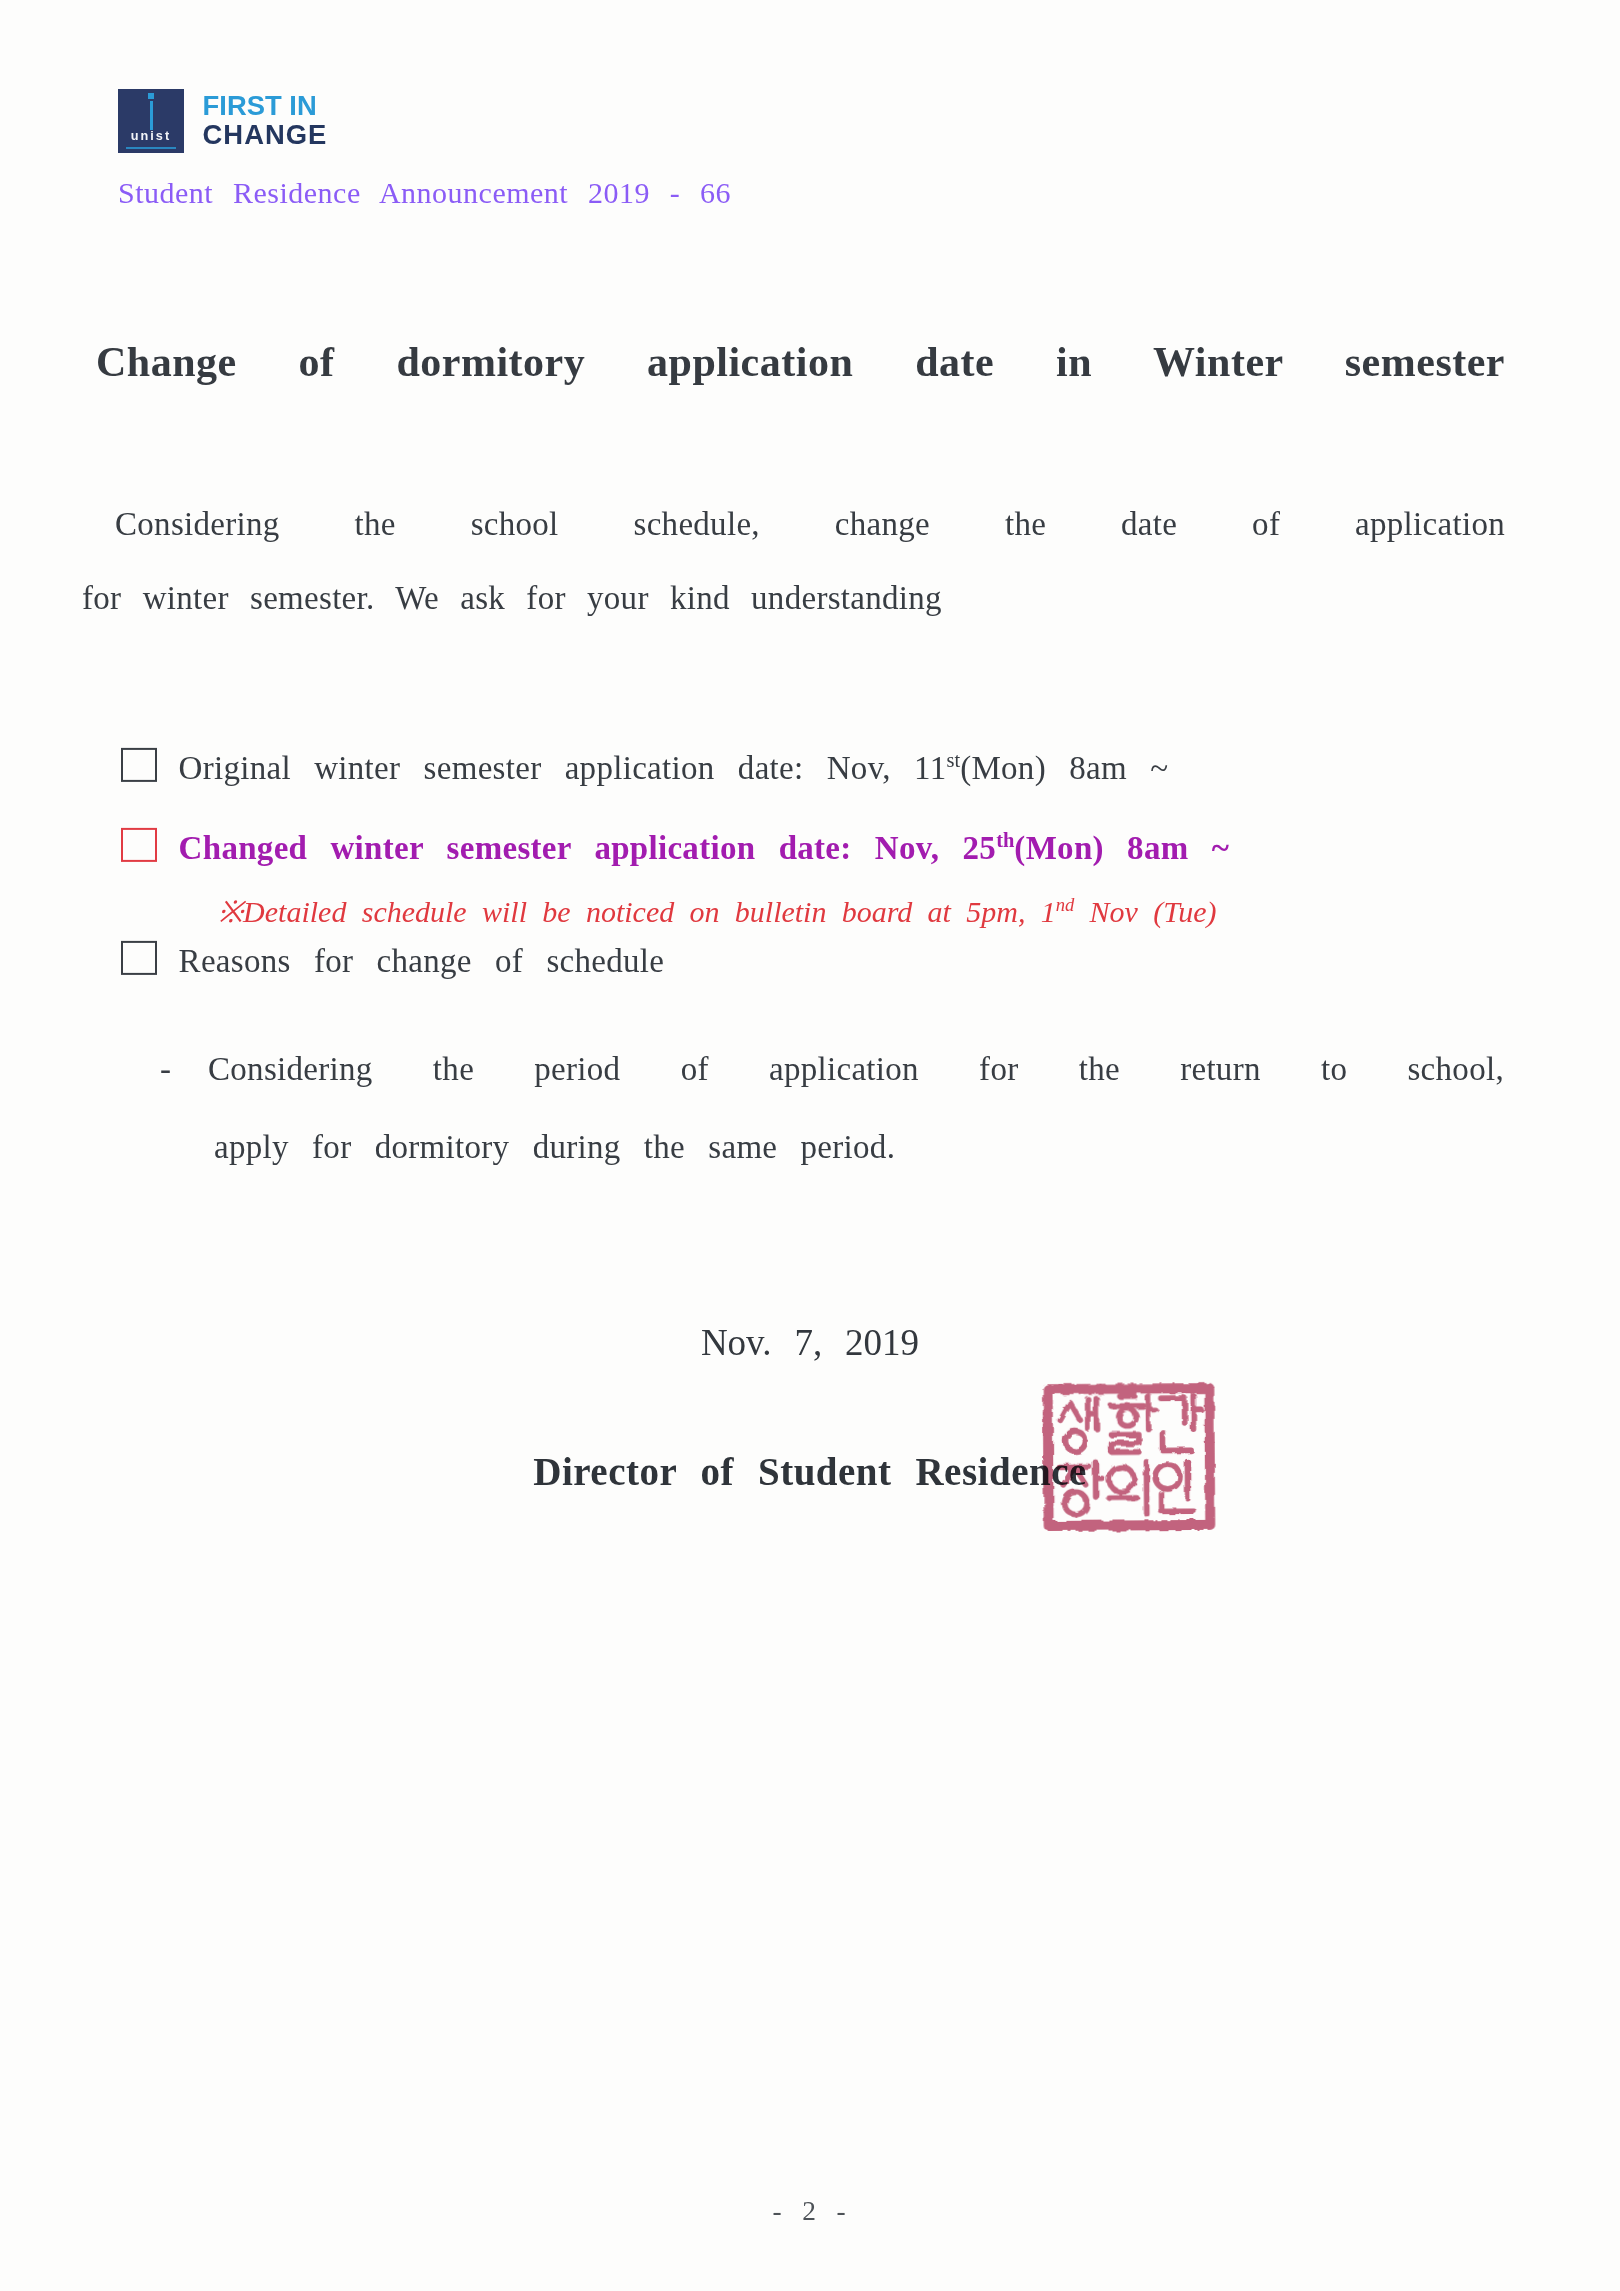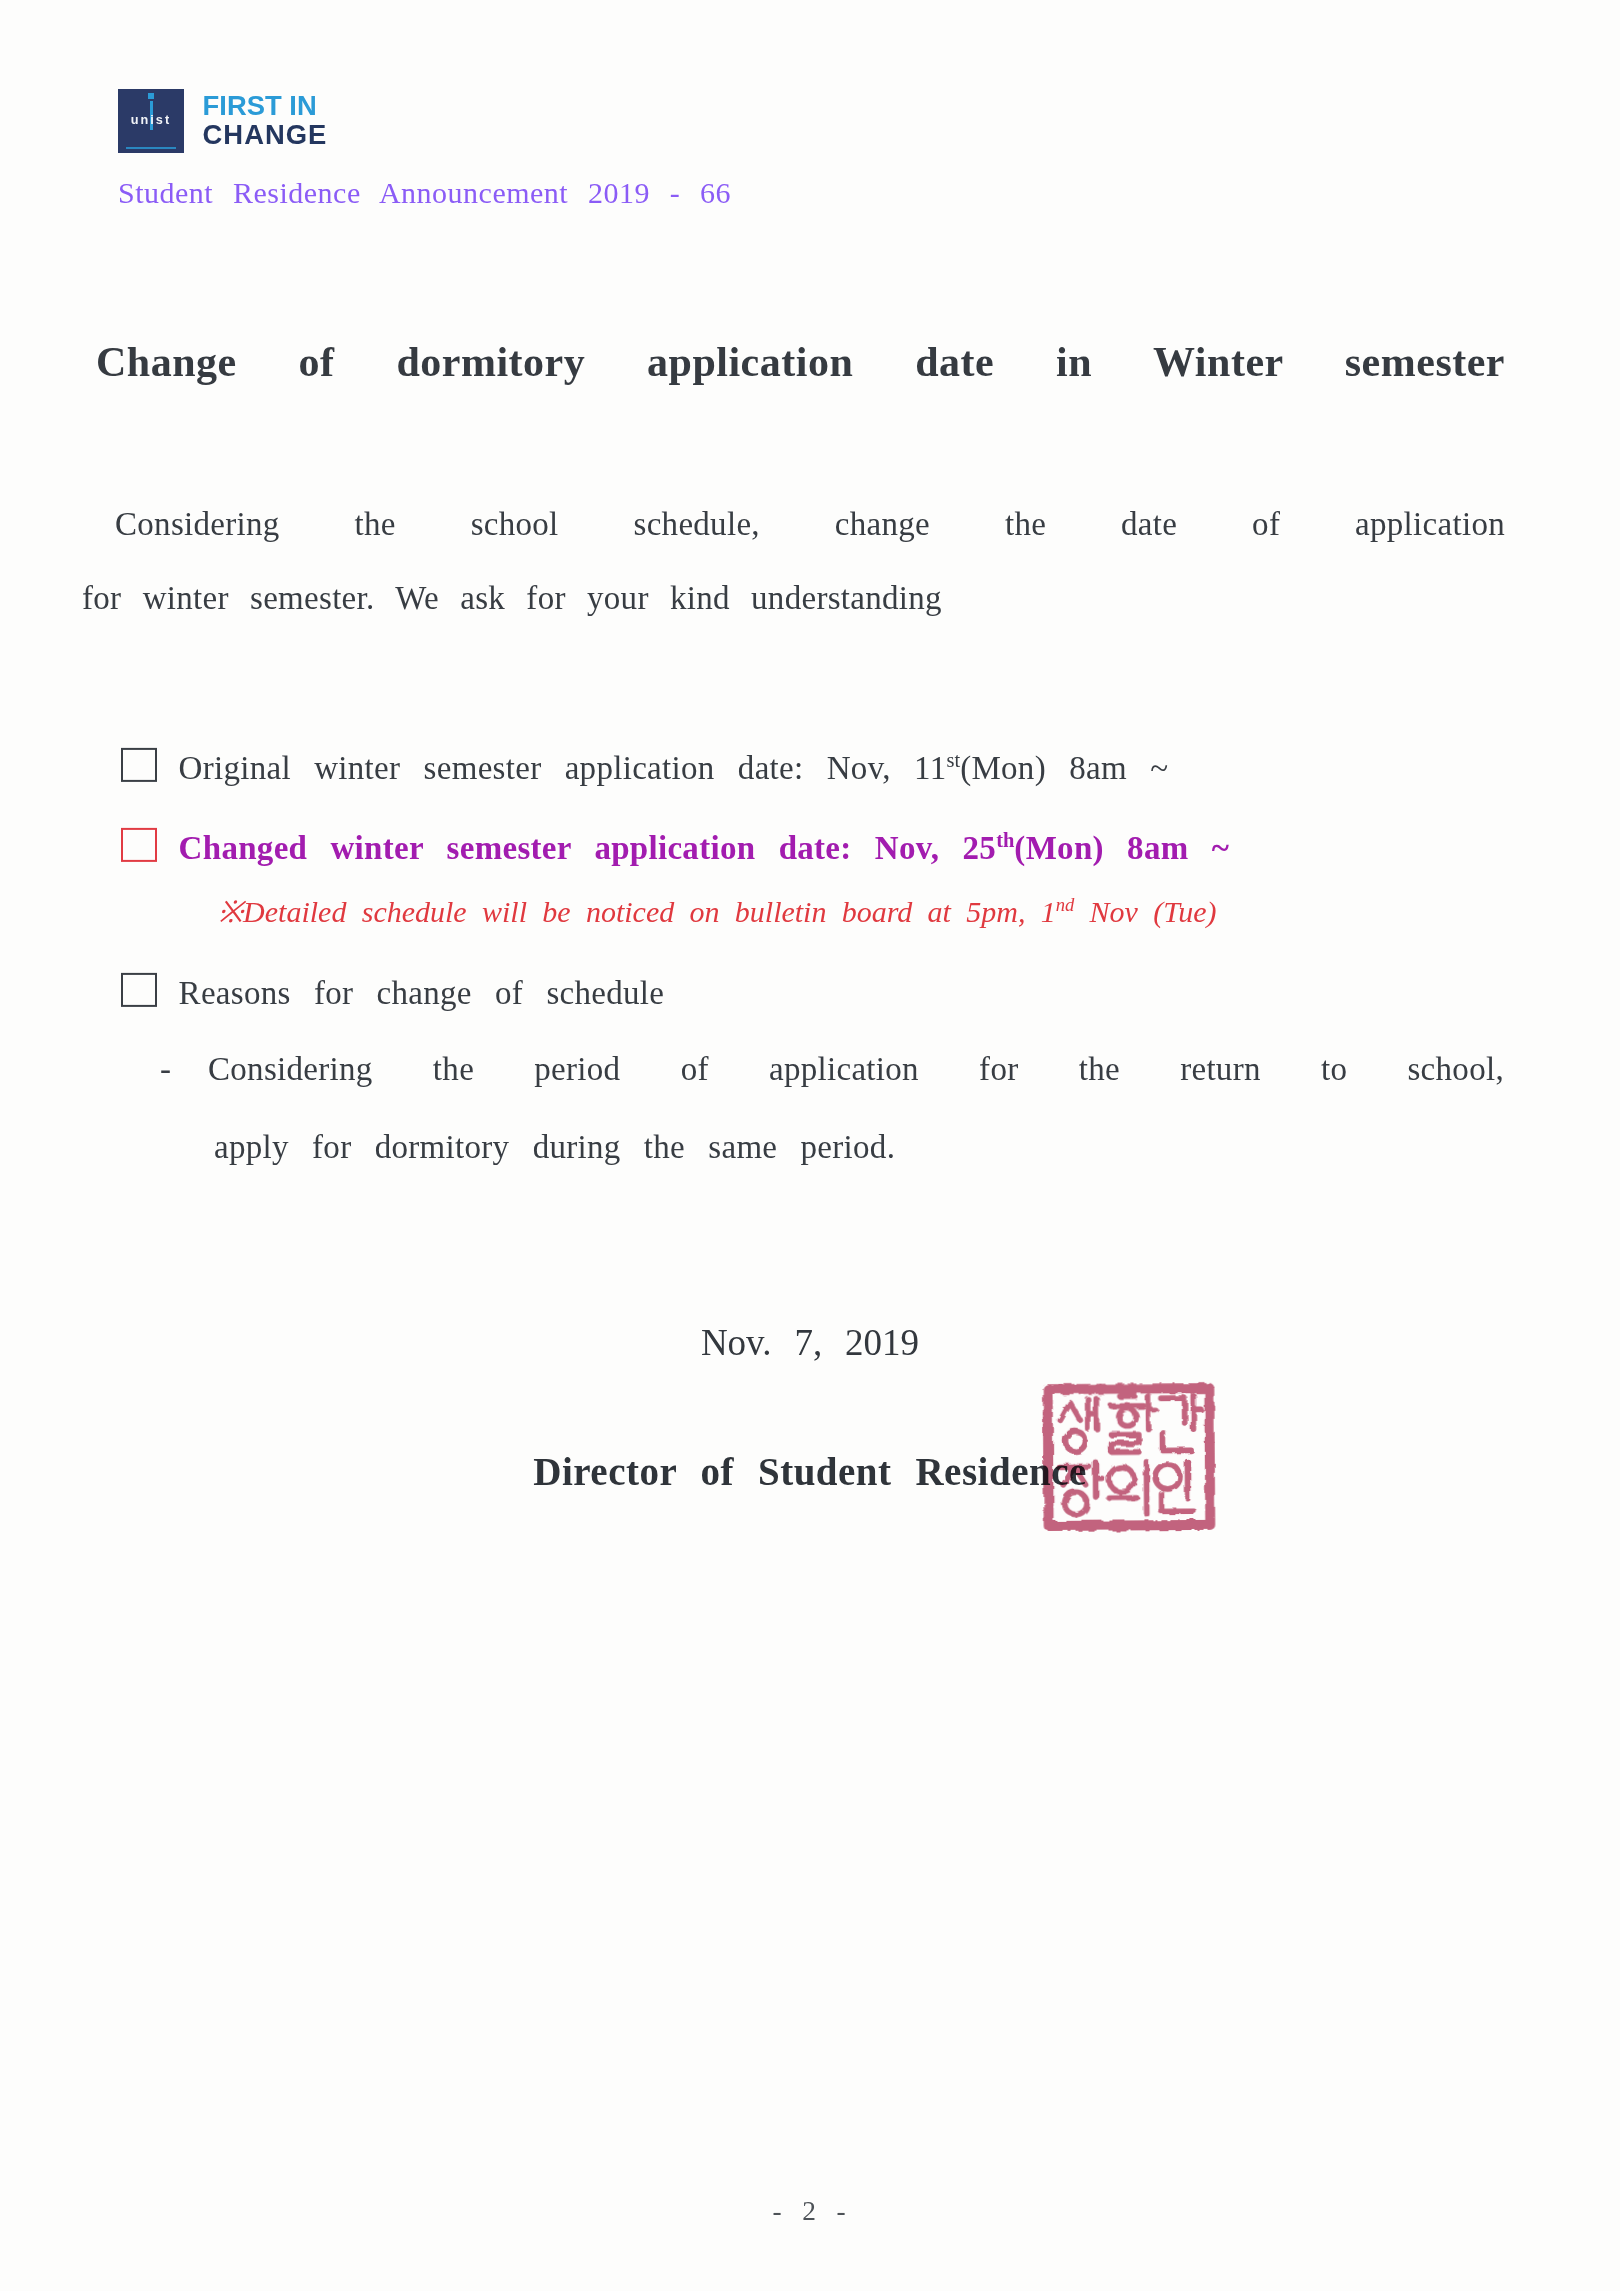--- a/index.html
+++ b/index.html
@@ -13,21 +13,21 @@
   }
   
   .logo{position:absolute;left:118px;top:89px;display:flex;}
   .logo-square{
     position:relative;width:66px;height:64px;background:#2b3a67;
     flex:0 0 auto;
   }
   .logo-dot{position:absolute;left:30px;top:3.9px;width:5.9px;height:5.9px;background:#2b9bd7;}
   .logo-stem{position:absolute;left:32px;top:11.8px;width:2.9px;height:29px;background:#2b9bd7;}
   .logo-word{
-    position:absolute;left:0;right:0;top:24px;text-align:center;
+    position:absolute;left:0;right:0;top:40px;text-align:center;
     font-family:"Liberation Sans", sans-serif;font-weight:bold;
     font-size:12.7px;letter-spacing:2px;color:#f2f4f8;
   }
   .logo-underline{position:absolute;left:7.8px;right:7.8px;bottom:3.9px;height:2px;background:#2b9bd7;opacity:.8;}
   .tagline{margin-left:18.6px;padding-top:2px;font-family:"Liberation Sans", sans-serif;font-weight:bold;line-height:29px;}
   .tagline .t1{font-size:27.4px;color:#2b9bd7;letter-spacing:0px;}
   .tagline .t2{font-size:27.4px;color:#24375f;letter-spacing:1px;}
   
   .doc-number{
     position:absolute;left:118px;top:176px;font-size:30px;color:#8b5cf6;
@@ -107,21 +107,21 @@
   <div class="row" style="top:745px">
     <span class="cb"></span><span class="item-text"><span>Original winter semester application date: Nov, 11</span><sup>st</sup><span>(Mon) 8am ~</span></span>
   </div>
 
   <div class="row row-red" style="top:825px">
     <span class="cb"></span><span class="item-text"><span>Changed winter semester application date: Nov, 25</span><sup>th</sup><span>(Mon) 8am ~</span></span>
   </div>
 
   <div class="note"><span>※Detailed schedule will be noticed on bulletin board at 5pm, 1</span><sup>nd</sup><span> Nov (Tue)</span></div>
 
-  <div class="row" style="top:970px">
+  <div class="row" style="top:938px">
     <span class="cb"></span><span class="item-text">Reasons for change of schedule</span>
   </div>
 
   <span class="dash">-</span>
   <div class="dash-text">Considering the period of application for the return to school,</div>
   <div class="dash-text2">apply for dormitory during the same period.</div>
 
   <div class="date-line">Nov. 7, 2019</div>
   <div class="sig-line">Director of Student Residence</div>
 

